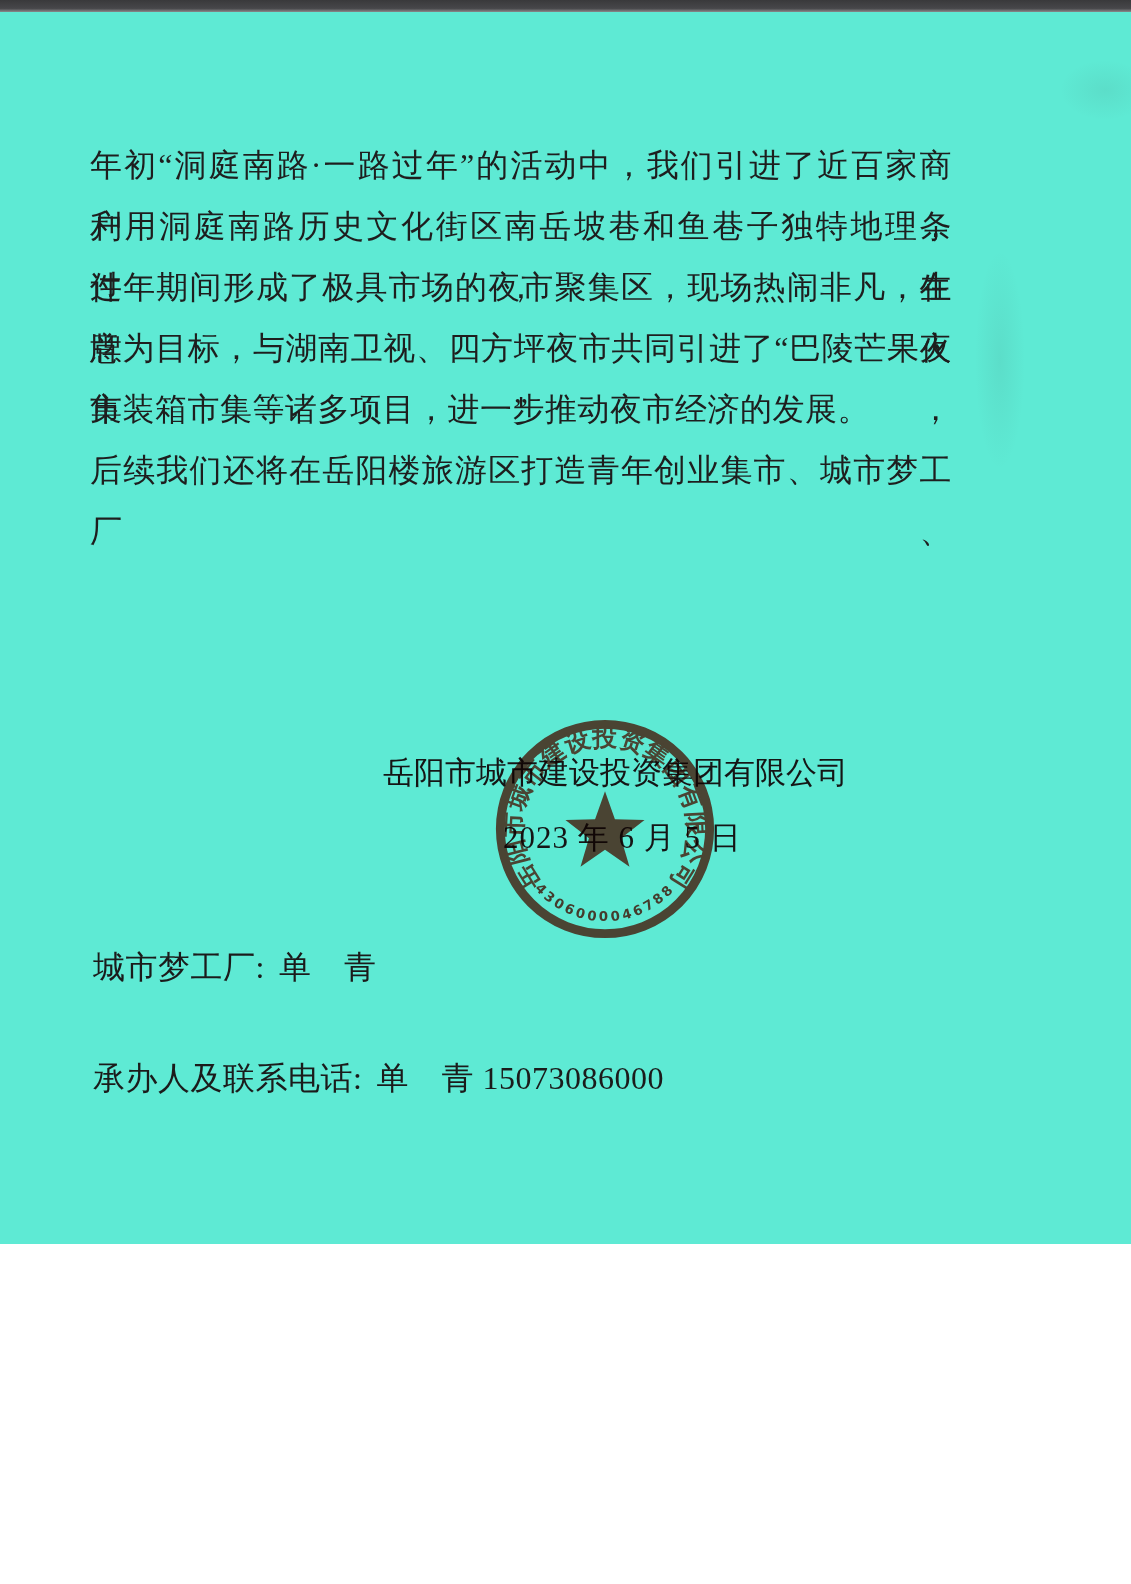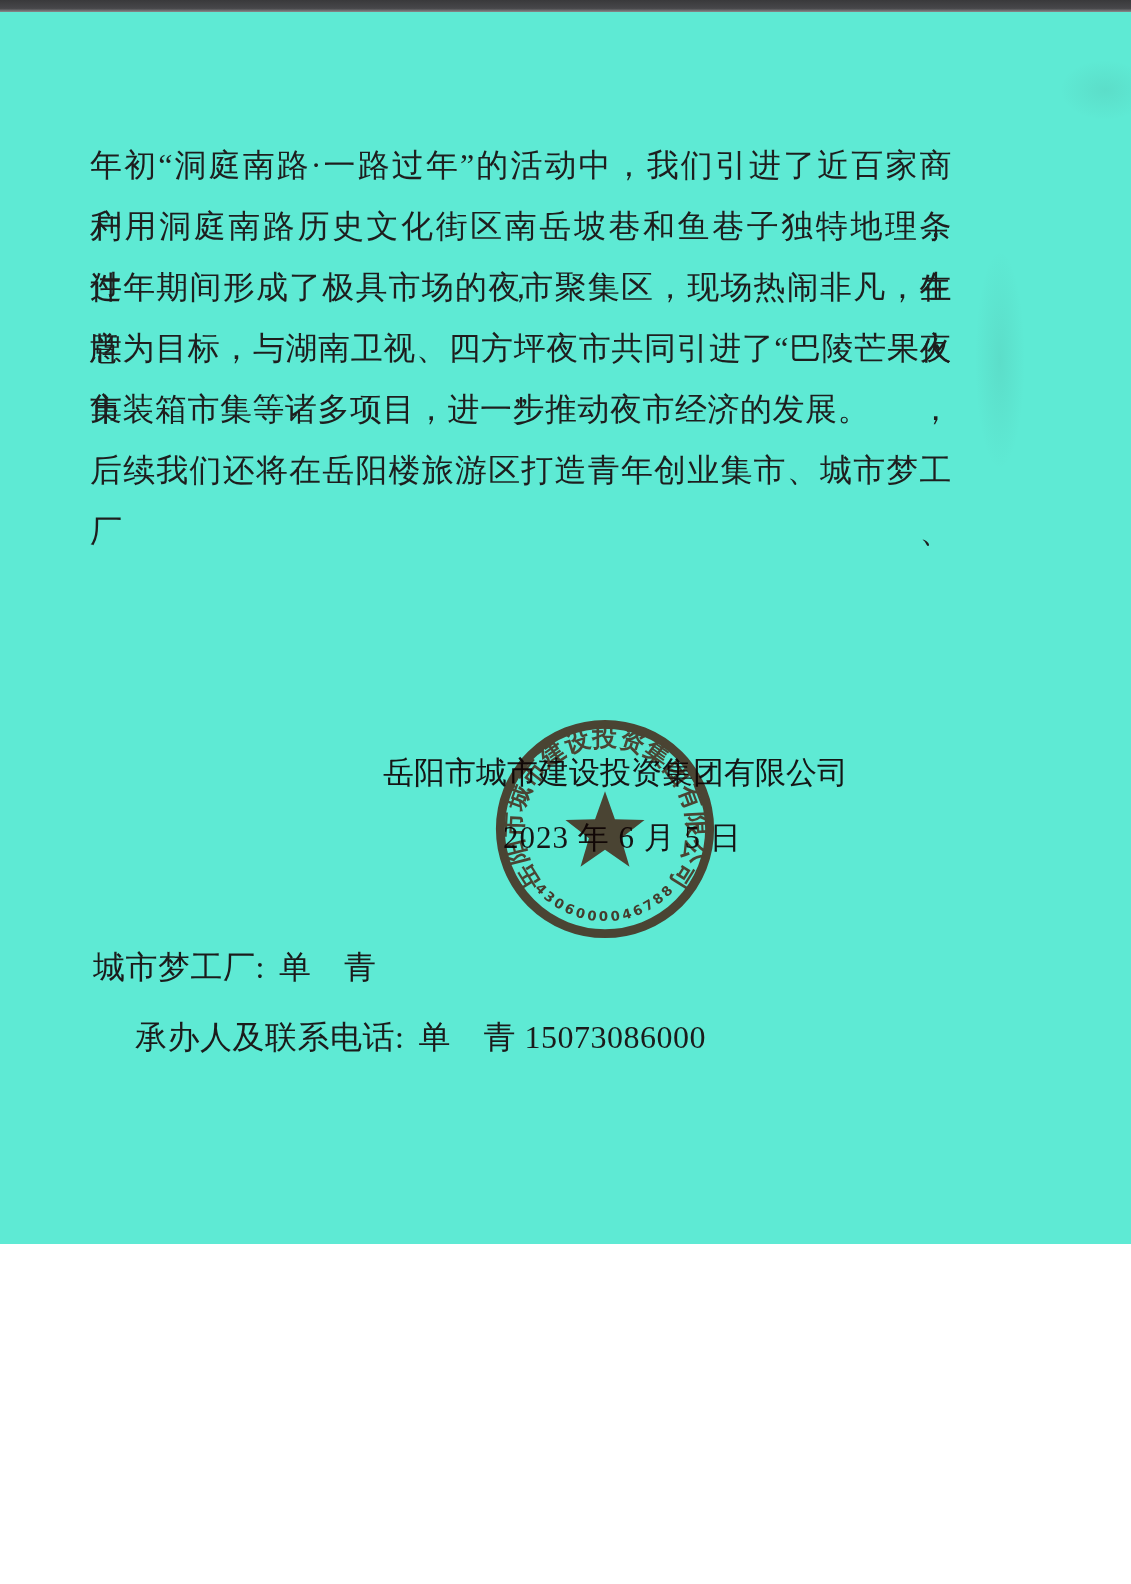--- a/index.html
+++ b/index.html
@@ -51,21 +51,21 @@
   .seal .serial-text{
     font-family:"DejaVu Sans","Liberation Sans",sans-serif;
     font-weight:bold;font-size:13.5px;letter-spacing:3px;
   }
   .contact-line{
     position:absolute;left:93px;font-size:32px;color:#1b1b1b;
     white-space:pre;letter-spacing:0.5px;
   }
   .contact-line .value{margin-left:14px;}
   .contact-1{top:946px;}
-  .contact-2{top:1016px;margin-left:42px;}
+  .contact-2{top:1057px;}
   .scan-fold-line{
     position:absolute;top:1510px;left:22px;width:1064px;height:2px;
     background:repeating-linear-gradient(90deg,#c6c6c1 0px,#c6c6c1 16px,transparent 16px,transparent 23px);
     opacity:0.55;
   }
   .page-number{
     position:absolute;left:0;top:1542px;width:1131px;
     text-align:center;font-size:26px;color:#222;
   }
   .smudge{

